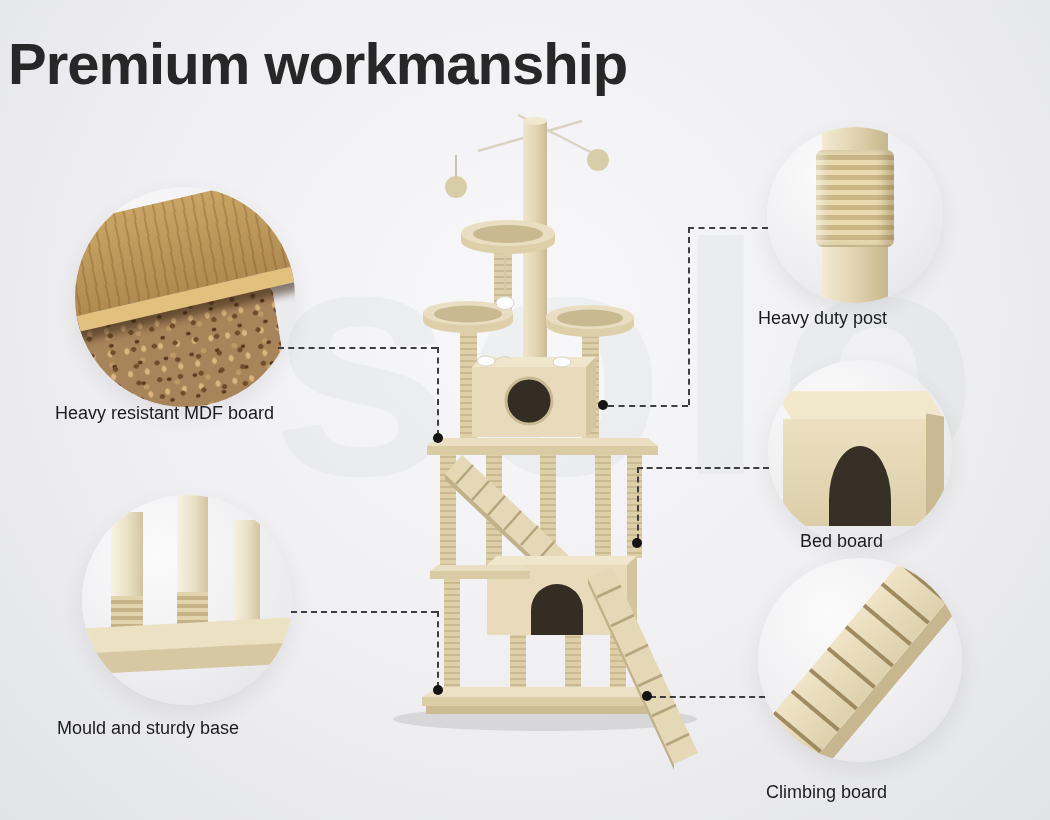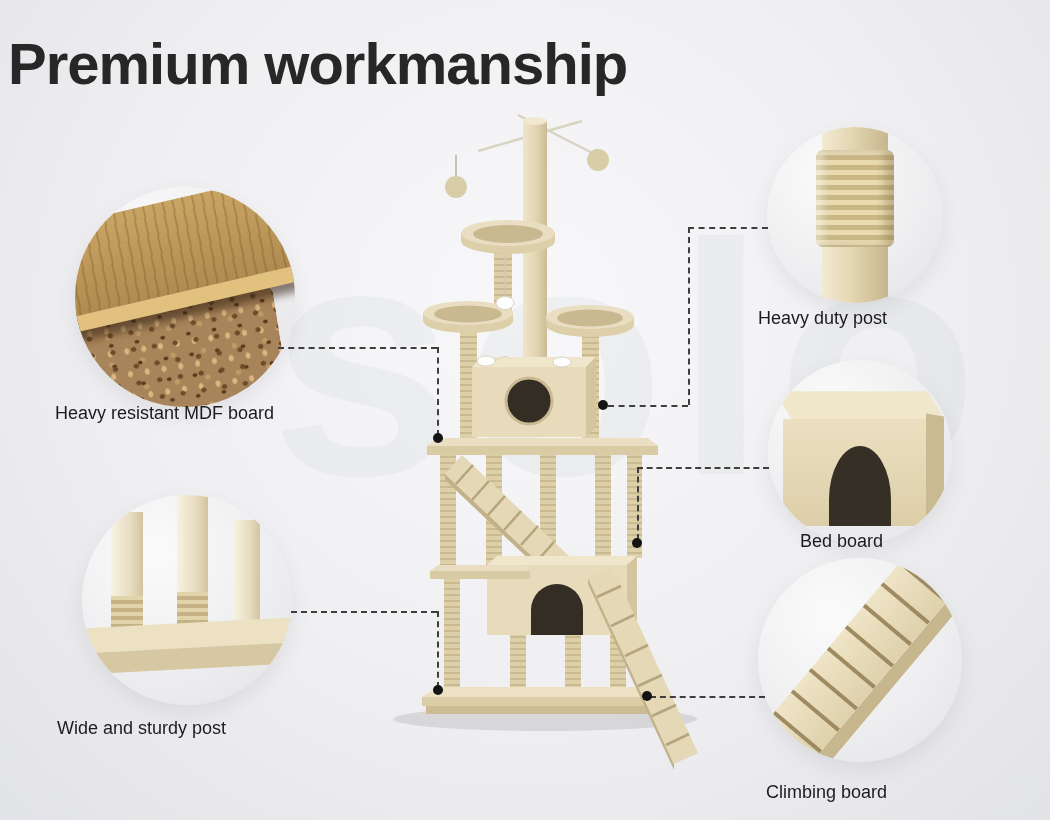--- a/index.html
+++ b/index.html
@@ -257,21 +257,21 @@
   </div>
 
   <div class="callout c-stairs">
     <div class="stair-platform"></div>
     <div class="stair-ramp"></div>
   </div>
 
   <div class="label" style="left:55px;  top:403px;">Heavy resistant MDF board</div>
   <div class="label" style="left:758px; top:308px;">Heavy duty post</div>
   <div class="label" style="left:800px; top:531px;">Bed board</div>
-  <div class="label" style="left:57px;  top:718px;">Wide and sturdy post</div>
+  <div class="label" style="left:57px;  top:718px;">Mould and sturdy base</div>
   <div class="label" style="left:766px; top:782px;">Climbing board</div>
 
   <div class="conn h" style="left:278px; top:347px; width:159px;"></div>
   <div class="conn v" style="left:437px; top:347px; height:89px;"></div>
   <div class="dot" style="left:433px; top:433px;"></div>
 
   <div class="conn h" style="left:688px; top:227px; width:80px;"></div>
   <div class="conn v" style="left:688px; top:227px; height:178px;"></div>
   <div class="conn h" style="left:608px; top:405px; width:80px;"></div>
   <div class="dot" style="left:598px; top:400px;"></div>

